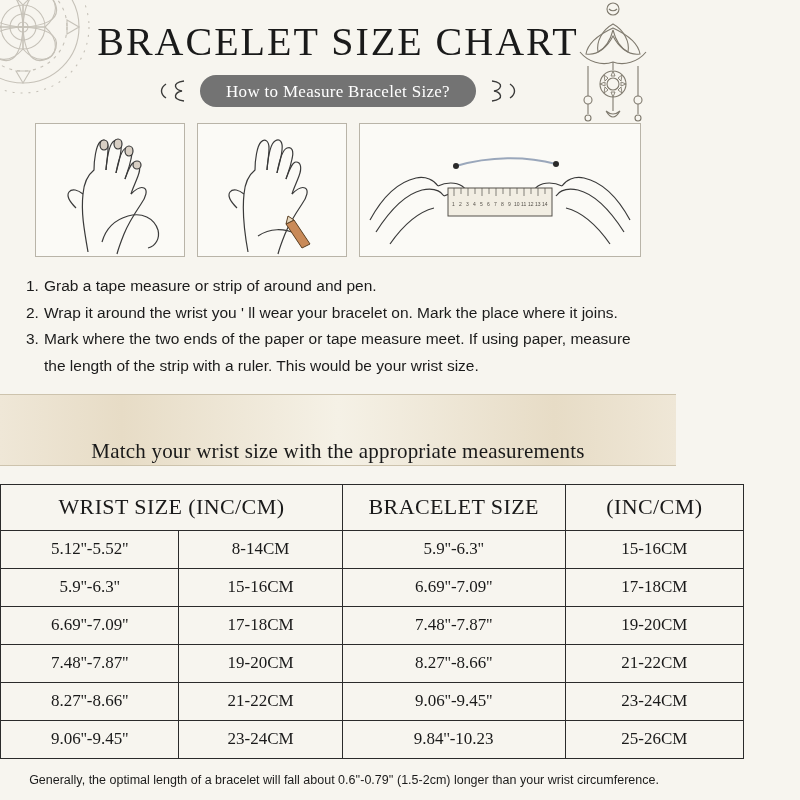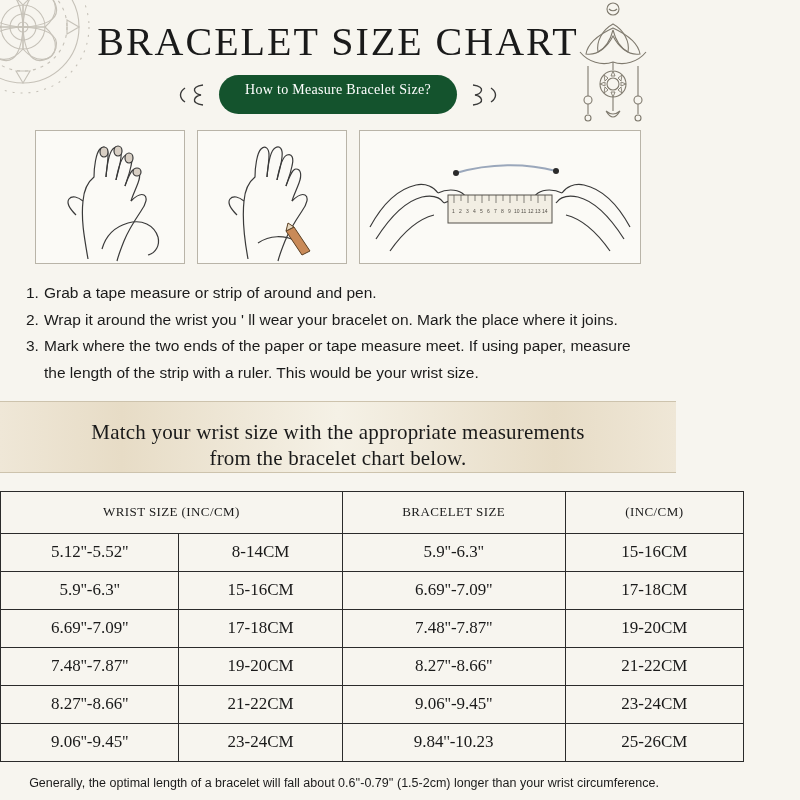--- a/index.html
+++ b/index.html
@@ -33,24 +33,24 @@
     margin:0;
     font-weight:400;
   }
 
   
   .pill-row{
     display:flex;align-items:center;justify-content:center;
     margin-top:10px;gap:10px;
   }
   .pill{
-    background:#14532d;color:#fff;
+    background:#737373;color:#fff;
     border-radius:20px;
-    padding:7px 26px 16px;
-    font-size:14px;
+    padding:7px 26px 5px;
+    font-size:17px;
     letter-spacing:.3px;
     font-family:"Liberation Serif", serif;
   }
   .flourish{width:32px;height:32px;opacity:.85;}
 
   
   .photos{
     display:flex;justify-content:center;gap:12px;
     margin-top:16px;
   }
@@ -95,21 +95,21 @@
     font-family:"Liberation Serif", serif;
   }
   th,td{
     border:1px solid #2b2b2b;
     text-align:center;
     font-size:17px;
     font-weight:400;
     padding:7px 4px 8px;
     height:22px;
   }
-  thead th{font-size:13px;letter-spacing:.4px;padding:9px 8px 10px;}
+  thead th{font-size:22px;letter-spacing:.4px;padding:9px 8px 10px;}
   .col-a{width:24%;}
   .col-b{width:22%;}
   .col-c{width:30%;margin-left:48px;}
   .col-d{width:24%;}
 
   
   .footnote{
     text-align:center;
     font-family:"Liberation Sans", sans-serif;
     font-size:12.5px;
@@ -304,21 +304,20 @@
     </div>
     <div class="step">
       <span class="num">3.</span>
       <span class="txt">Mark where the two ends of the paper or tape measure meet. If using paper, measure</span>
     </div>
     <div class="indent">the length of the strip with a ruler. This would be your wrist size.</div>
   </div>
 
   <div class="banner">
     <div>Match your wrist size with the appropriate measurements</div>
-    <div>from the bracelet chart below.</div>
   </div>
 
   <table>
     <thead>
       <tr>
         <th class="col-a" colspan="2">WRIST SIZE (INC/CM)</th>
         <th class="col-c">BRACELET SIZE</th>
         <th class="col-d">(INC/CM)</th>
       </tr>
     </thead>

